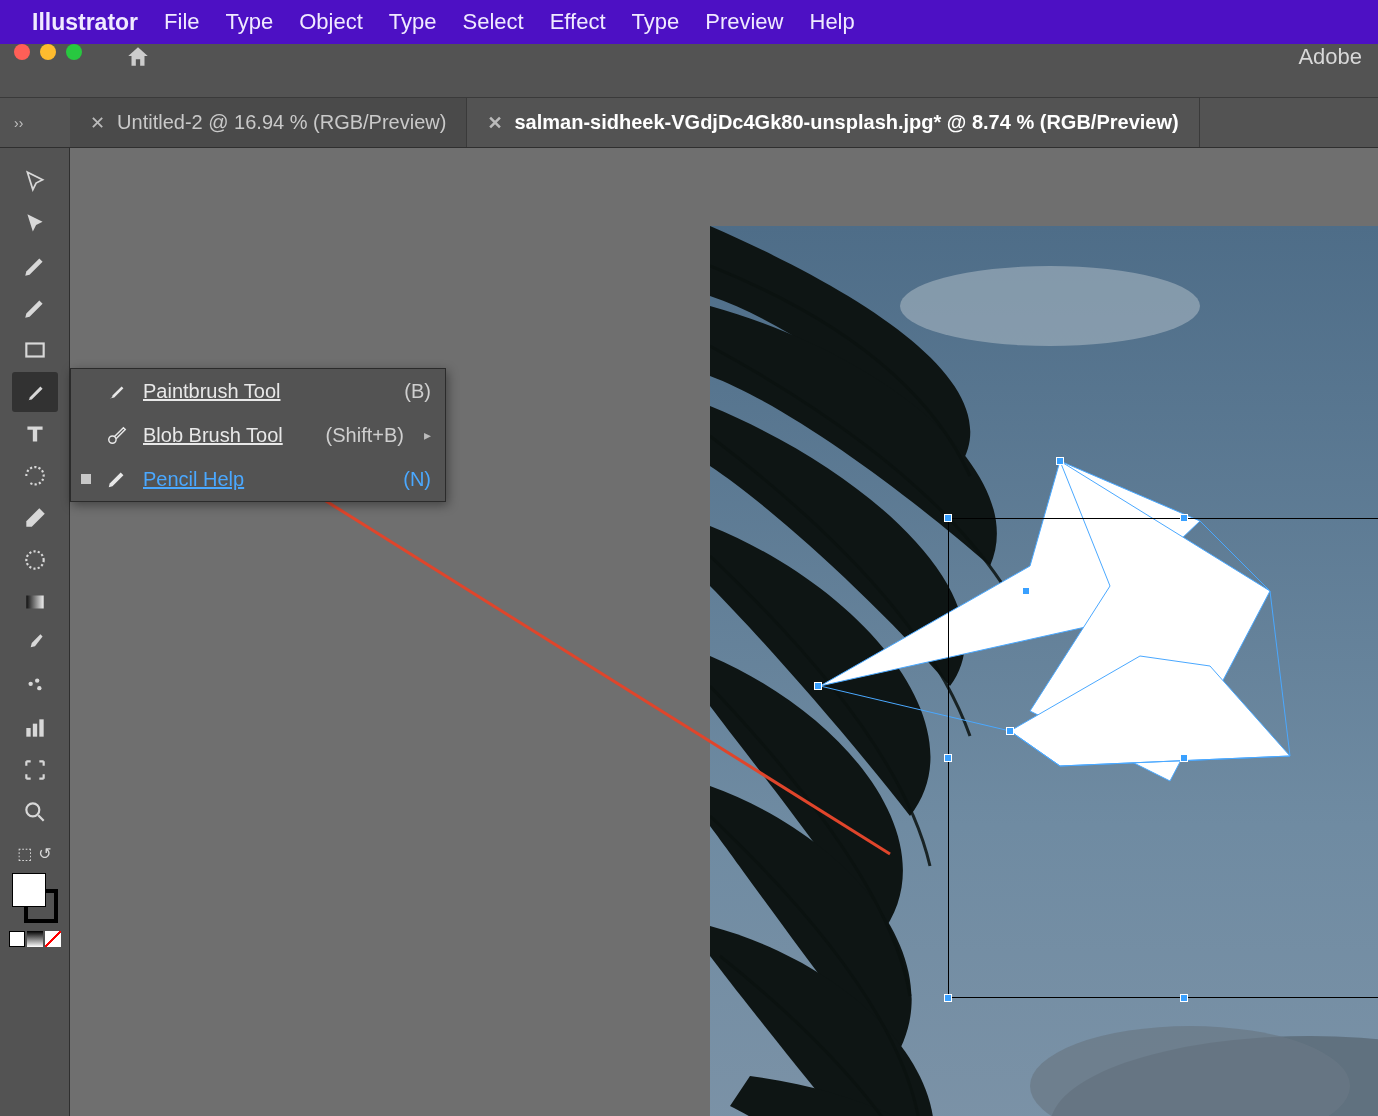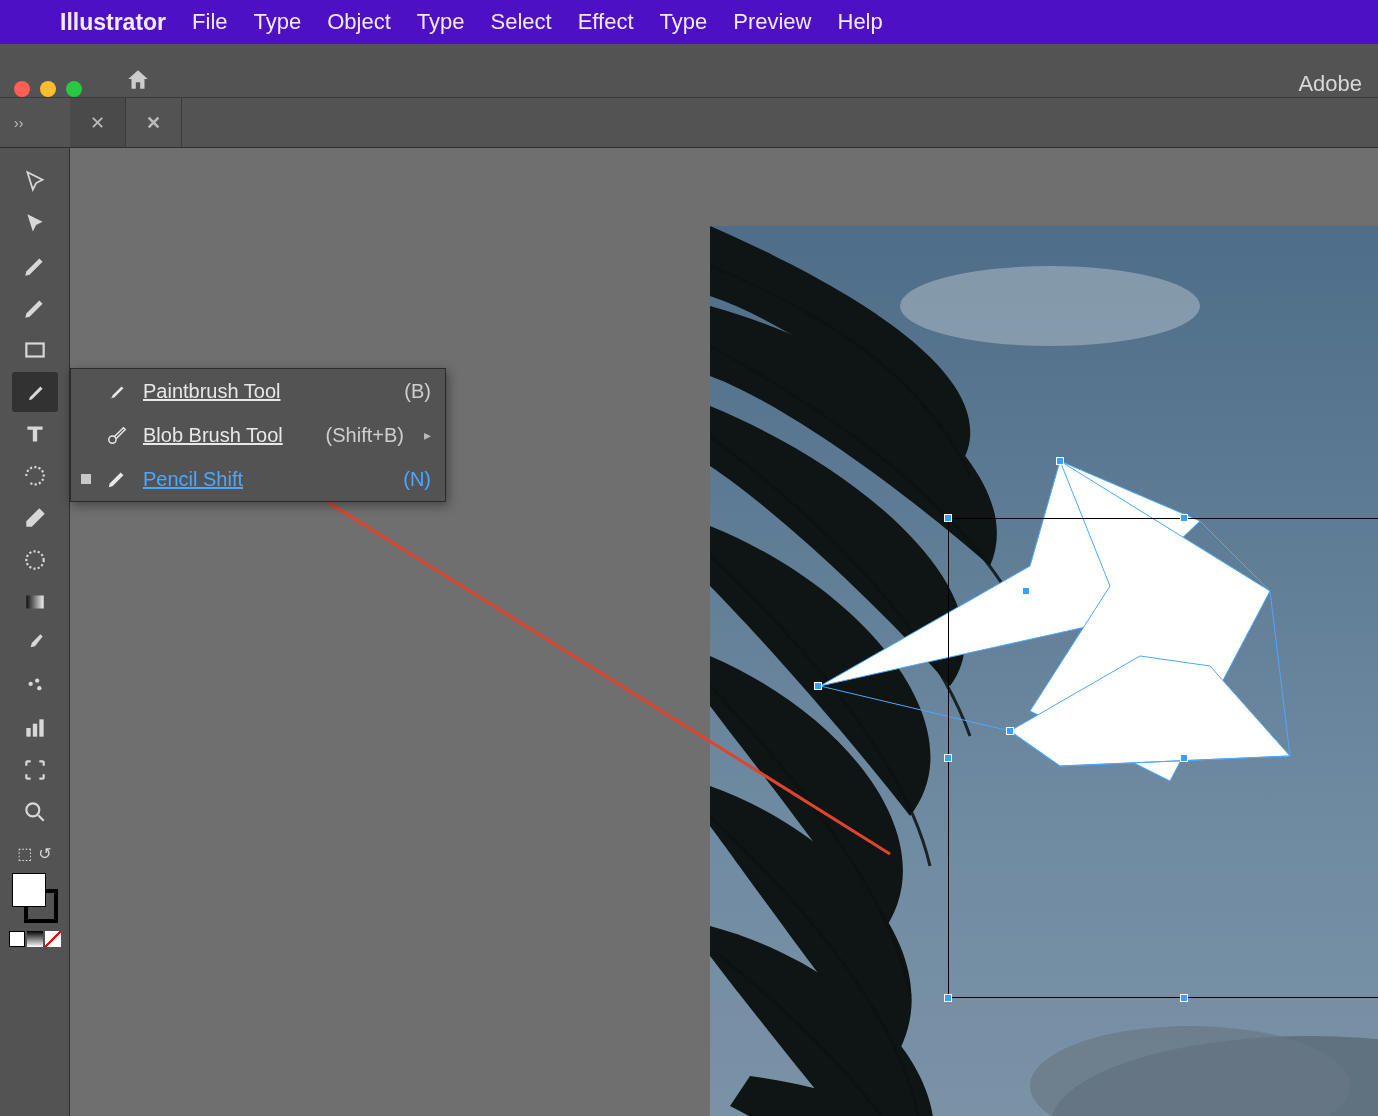--- a/index.html
+++ b/index.html
@@ -10,35 +10,35 @@
     height: 1116px;
     overflow: hidden;
     position: relative;
   }
   
   .menubar {
     height: 44px;
     background: #4d10c4;
     display: flex;
     align-items: center;
-    padding: 0 28px;
+    padding: 0 0;
     gap: 26px;
     color: #f0eaff;
     font-size: 22px;
     font-weight: 500;
   }
   .menubar .apple { font-size: 24px; margin-right: 6px; }
   .menubar .appname { font-weight: 700; font-size: 23px; }
   .menubar .menu-item { cursor: default; }
   
   .window-header {
     height: 54px;
     background: #535353;
     display: flex;
-    align-items: flex-end;
+    align-items: flex-start;
     padding: 0 14px;
     gap: 31px;
     border-bottom: 1px solid #3a3a3a;
   }
   .traffic { display:flex; gap:10px; align-items:center; }
   .traffic .dot { width:16px; height:16px; border-radius:50%; }
   .dot.red { background:#ff5f57; }
   .dot.yellow { background:#febc2e; }
   .dot.green { background:#28c840; }
   .home-btn { margin-left: 12px; color:#ccc; }
@@ -173,23 +173,25 @@
         <path d="M12 3l9 8h-3v9h-4v-6H10v6H6v-9H3z"></path>
       </svg>
   </div>
   <div class="adobe-label">Adobe</div>
 </div>
 
 <div class="tabs-row">
   <div class="panel-toggle">››</div>
   <div class="tab">
     <span class="close">✕</span>
+    <span>Untitled-2 @ 16.94 % (RGB/Preview)</span>
   </div>
   <div class="tab active">
     <span class="close">✕</span>
+    <span>salman-sidheek-VGdjDc4Gk80-unsplash.jpg* @ 8.74 % (RGB/Preview)</span>
   </div>
 </div>
 
 <div class="main">
 
   <div class="toolbar">
     <div class="tool">
         <svg viewBox="0 0 24 24" fill="none" stroke="currentColor" stroke-width="1.6">
           <path d="M5 3l5 16 3-6 6-3z"></path>
         </svg>
@@ -393,17 +395,17 @@
       <span class="shortcut">(Shift+B)</span>
       <span class="sub">▸</span>
     </div>
     <div class="fly-item hover">
       <span class="tear"></span>
       <span class="icon" style="color:#e8e8e8">
           <svg width="22" height="22" viewBox="0 0 24 24" fill="currentColor">
             <path d="M3 21l4-1L19 8l-3-3L4 17z"></path>
           </svg>
         </span>
-      <span class="label">Pencil Shift</span>
+      <span class="label">Pencil Help</span>
       <span class="shortcut">(N)</span>
     </div>
   </div>
 </div>
 
 </body></html>

